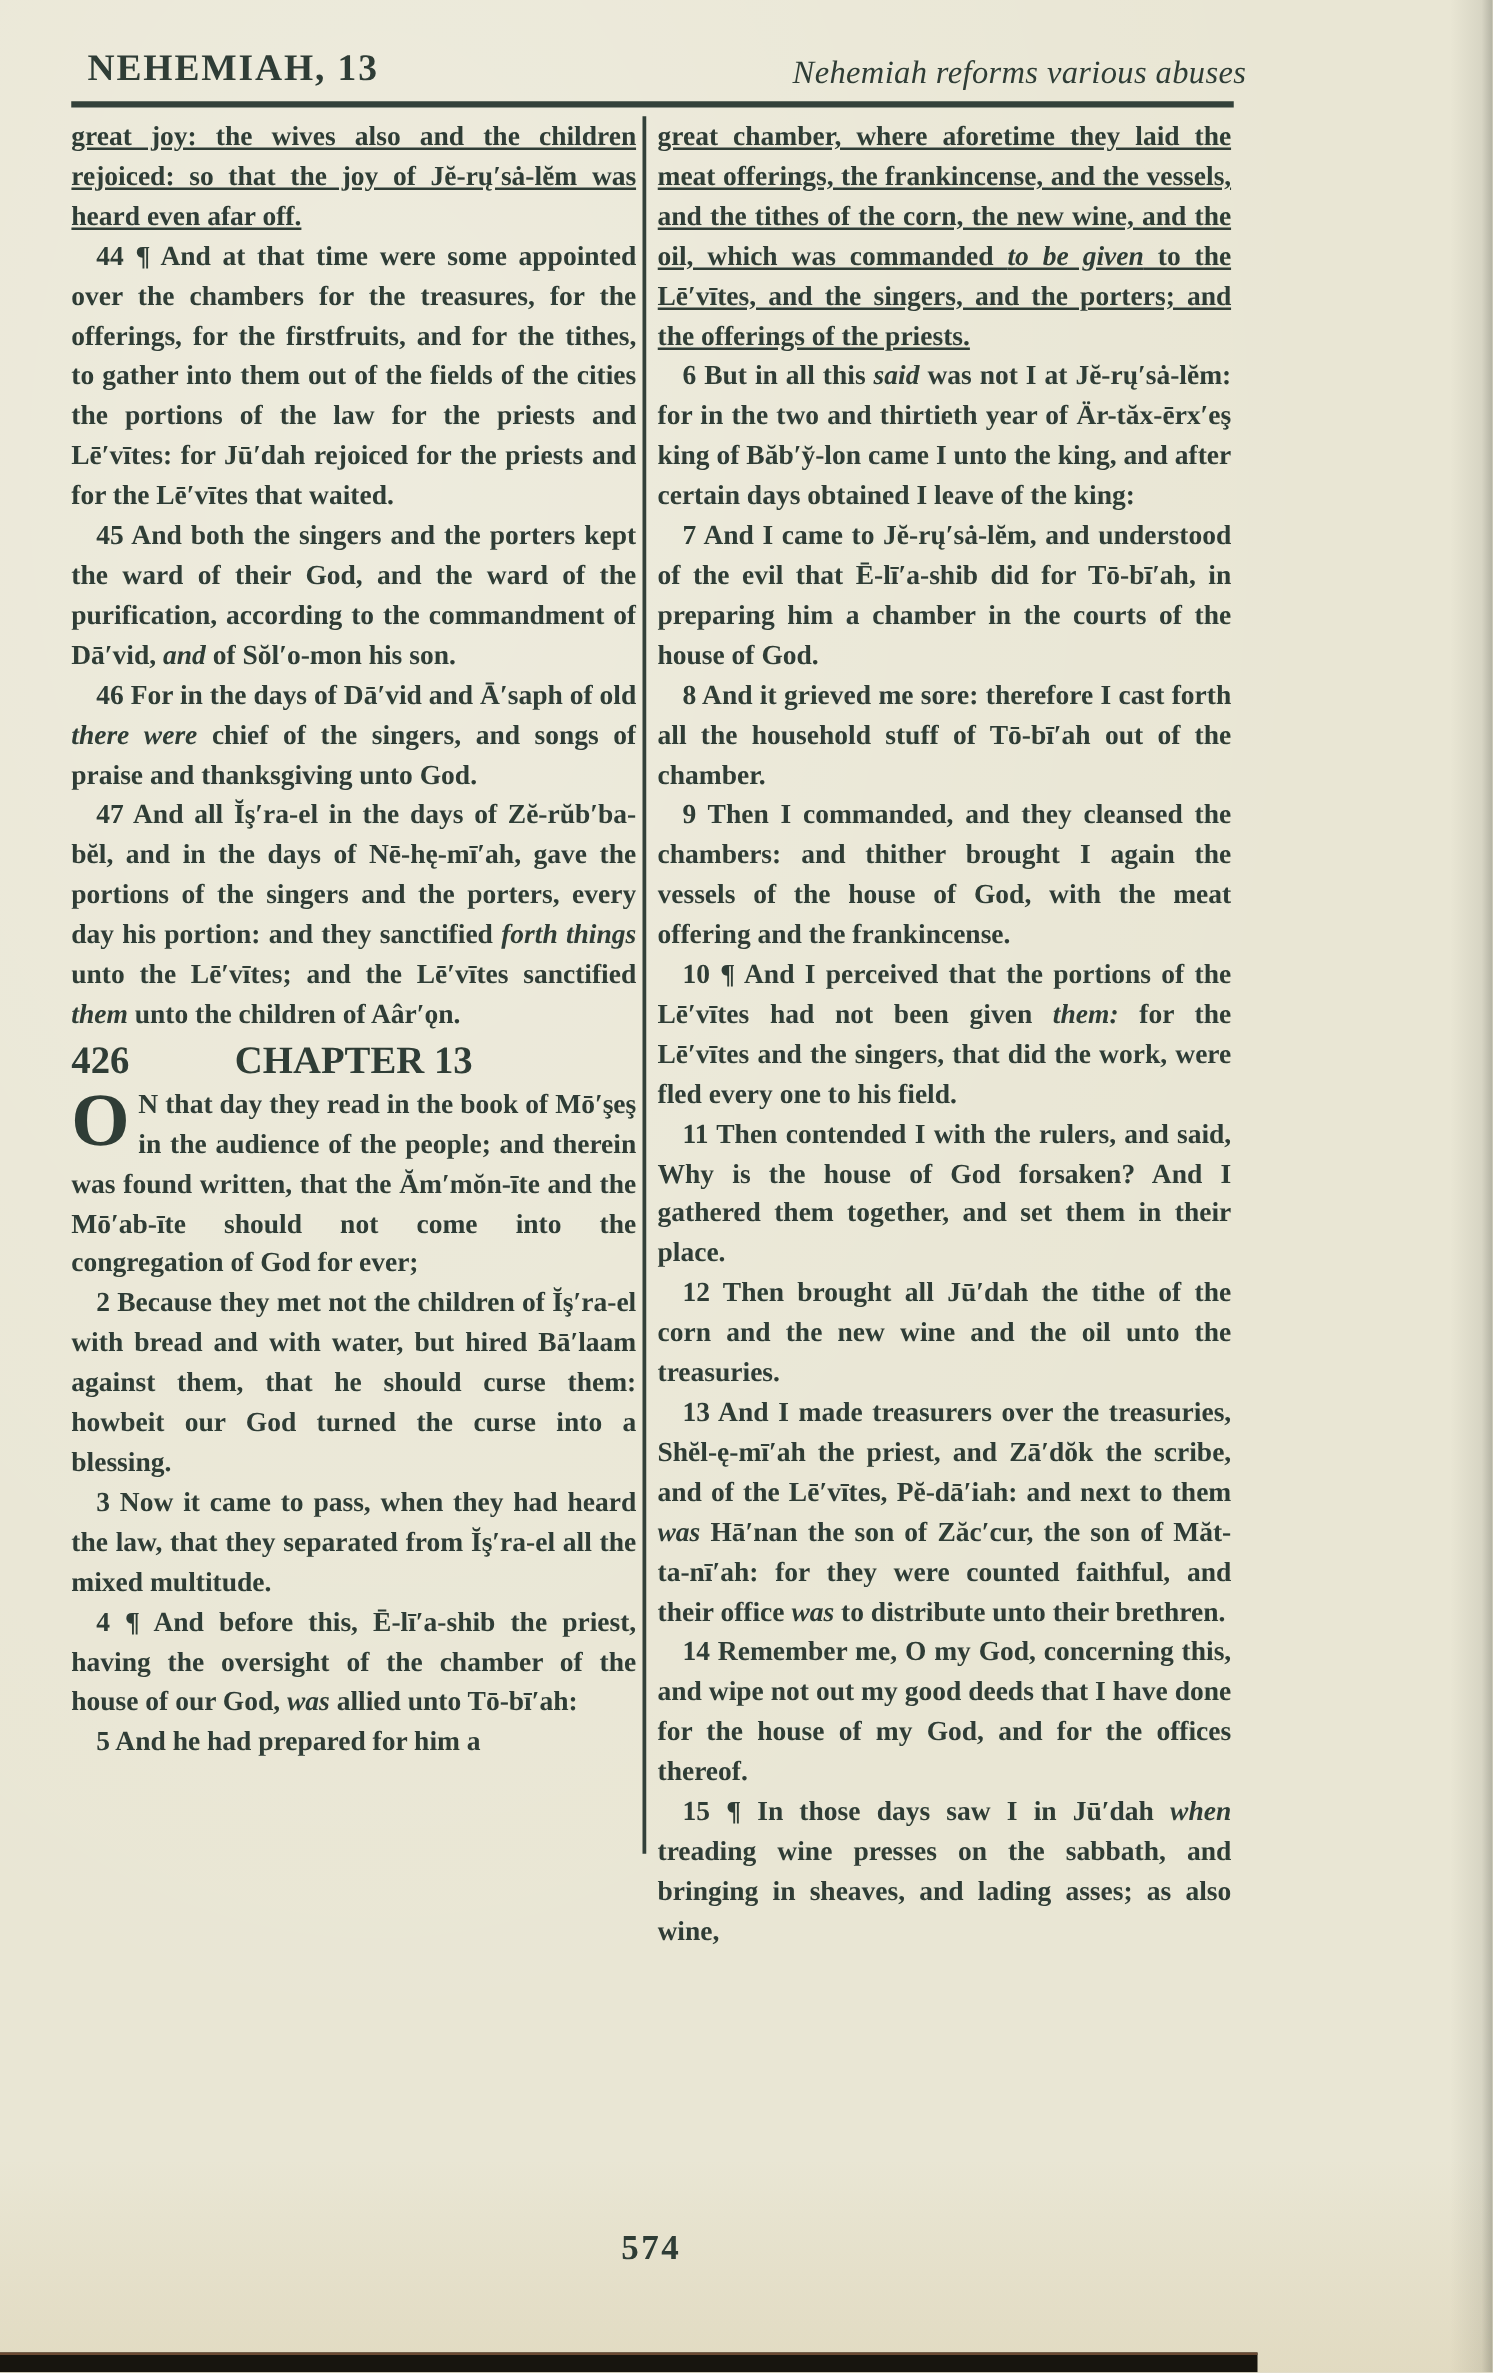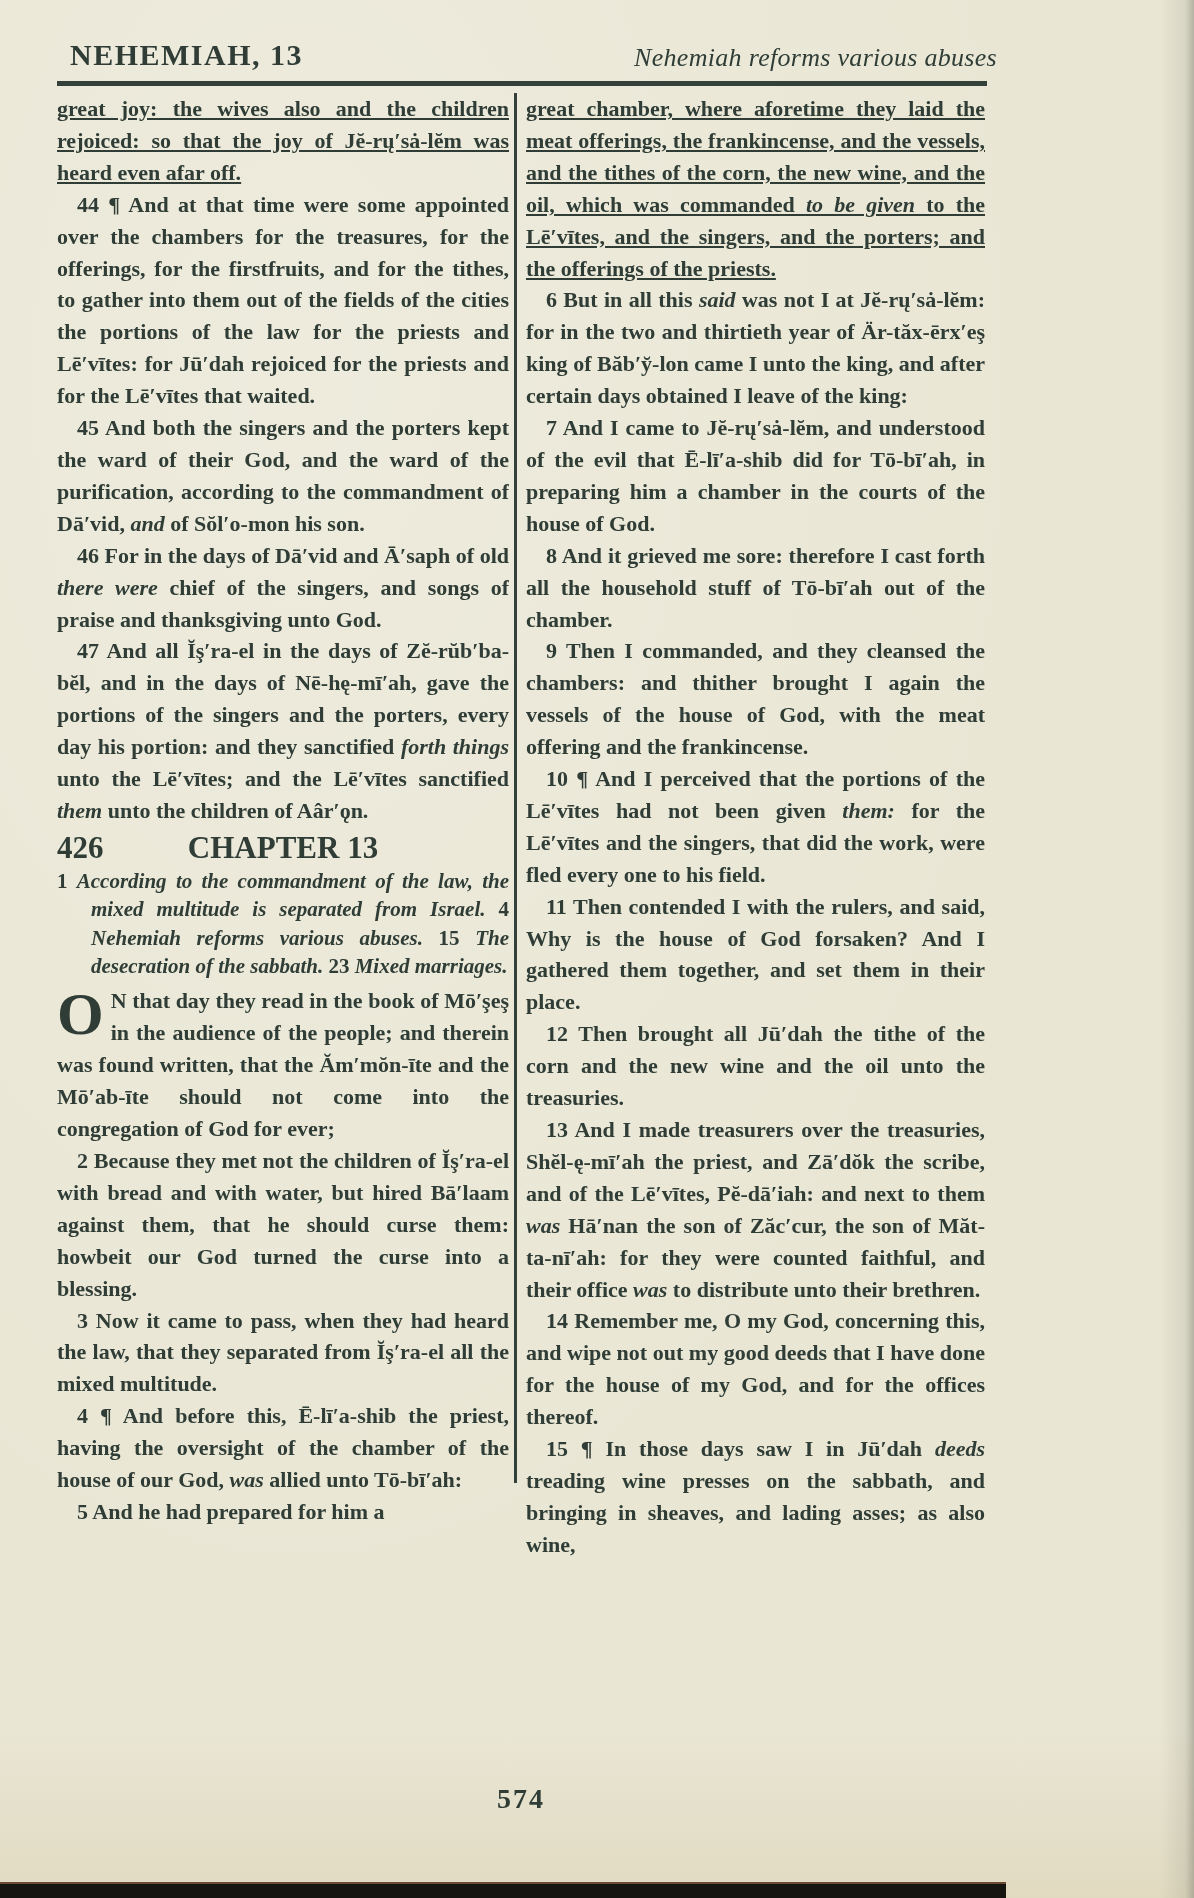--- a/index.html
+++ b/index.html
@@ -104,39 +104,38 @@
   <div class="running-head">Nehemiah reforms various abuses</div>
   <div class="header-rule"></div>
 
   <div id="col-left" class="column">
       <p class="continuation">great joy: the wives also and the children rejoiced: so that the joy of Jĕ-rų′sȧ-lĕm was heard even afar off.</p>
       <p class="verse">44 ¶ And at that time were some appointed over the chambers for the treasures, for the offerings, for the firstfruits, and for the tithes, to gather into them out of the fields of the cities the portions of the law for the priests and Lē′vītes: for Jū′dah rejoiced for the priests and for the Lē′vītes that waited.</p>
       <p class="verse">45 And both the singers and the porters kept the ward of their God, and the ward of the purification, according to the commandment of Dā′vid, <i>and</i> of Sŏl′o-mon his son.</p>
       <p class="verse">46 For in the days of Dā′vid and Ā′saph of old <i>there were</i> chief of the singers, and songs of praise and thanksgiving unto God.</p>
       <p class="verse">47 And all Ĭş′ra-el in the days of Zĕ-rŭb′ba-bĕl, and in the days of Nē-hę-mī′ah, gave the portions of the singers and the porters, every day his portion: and they sanctified <i>forth things</i> unto the Lē′vītes; and the Lē′vītes sanctified <i>them</i> unto the children of Aâr′ǫn.</p>
       <div class="chapter-heading"><span class="chapter-num">426</span><span>CHAPTER 13</span></div>
-      <p class="summary">1 <i>According to the commandment of the law, the mixed multitude is separated from Israel.</i>  4 <i>Nehemiah reforms various abuses.</i>  15 <i>The desecration of the sabbath.</i>  23 <i>Mixed marriages.</i></p>
       <p class="dropcap"><span class="dropcap-initial">O</span>N that day they read in the book of Mō′şeş in the audience of the people; and therein was found written, that the Ăm′mŏn-īte and the Mō′ab-īte should not come into the congregation of God for ever;</p>
       <p class="verse">2 Because they met not the children of Ĭş′ra-el with bread and with water, but hired Bā′laam against them, that he should curse them: howbeit our God turned the curse into a blessing.</p>
       <p class="verse">3 Now it came to pass, when they had heard the law, that they separated from Ĭş′ra-el all the mixed multitude.</p>
       <p class="verse">4 ¶ And before this, Ē-lī′a-shib the priest, having the oversight of the chamber of the house of our God, <i>was</i> allied unto Tō-bī′ah:</p>
       <p class="verse">5 And he had prepared for him a</p>
     </div>
   <div class="col-divider"></div>
   <div id="col-right" class="column">
       <p class="continuation">great chamber, where aforetime they laid the meat offerings, the frankincense, and the vessels, and the tithes of the corn, the new wine, and the oil, which was commanded <i>to be given</i> to the Lē′vītes, and the singers, and the porters; and the offerings of the priests.</p>
       <p class="verse">6 But in all this <i>said</i> was not I at Jĕ-rų′sȧ-lĕm: for in the two and thirtieth year of Är-tăx-ērx′eş king of Băb′y̆-lon came I unto the king, and after certain days obtained I leave of the king:</p>
       <p class="verse">7 And I came to Jĕ-rų′sȧ-lĕm, and understood of the evil that Ē-lī′a-shib did for Tō-bī′ah, in preparing him a chamber in the courts of the house of God.</p>
       <p class="verse">8 And it grieved me sore: therefore I cast forth all the household stuff of Tō-bī′ah out of the chamber.</p>
       <p class="verse">9 Then I commanded, and they cleansed the chambers: and thither brought I again the vessels of the house of God, with the meat offering and the frankincense.</p>
       <p class="verse">10 ¶ And I perceived that the portions of the Lē′vītes had not been given <i>them:</i> for the Lē′vītes and the singers, that did the work, were fled every one to his field.</p>
       <p class="verse">11 Then contended I with the rulers, and said, Why is the house of God forsaken? And I gathered them together, and set them in their place.</p>
       <p class="verse">12 Then brought all Jū′dah the tithe of the corn and the new wine and the oil unto the treasuries.</p>
       <p class="verse">13 And I made treasurers over the treasuries, Shĕl-ę-mī′ah the priest, and Zā′dŏk the scribe, and of the Lē′vītes, Pĕ-dā′iah: and next to them <i>was</i> Hā′nan the son of Zăc′cur, the son of Măt-ta-nī′ah: for they were counted faithful, and their office <i>was</i> to distribute unto their brethren.</p>
       <p class="verse">14 Remember me, O my God, concerning this, and wipe not out my good deeds that I have done for the house of my God, and for the offices thereof.</p>
-      <p class="verse">15 ¶ In those days saw I in Jū′dah <i>deeds</i> treading wine presses on the sabbath, and bringing in sheaves, and lading asses; as also wine,</p>
+      <p class="verse">15 ¶ In those days saw I in Jū′dah <i>when</i> treading wine presses on the sabbath, and bringing in sheaves, and lading asses; as also wine,</p>
     </div>
 
   <div class="page-number">574</div>
 
   <div class="edge-shadow-right"></div>
   <div class="edge-shadow-bottom"></div>
 </div>
 
 </body></html>

